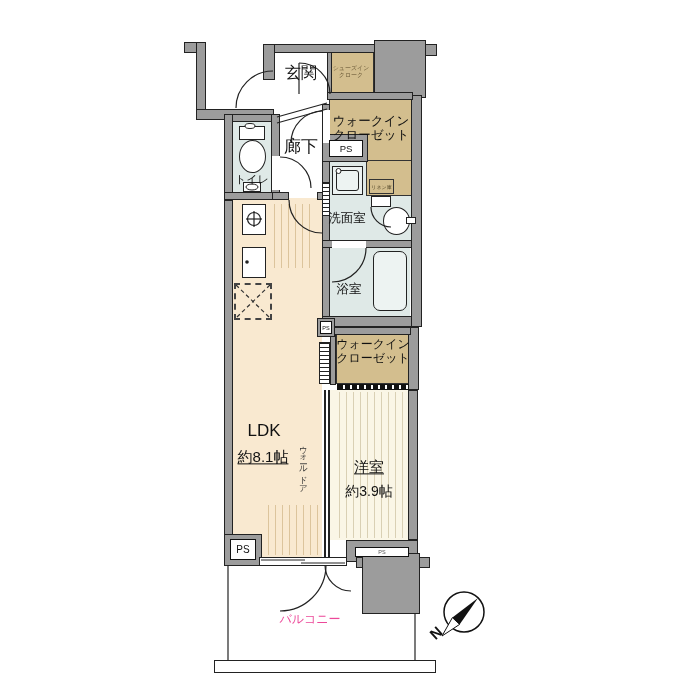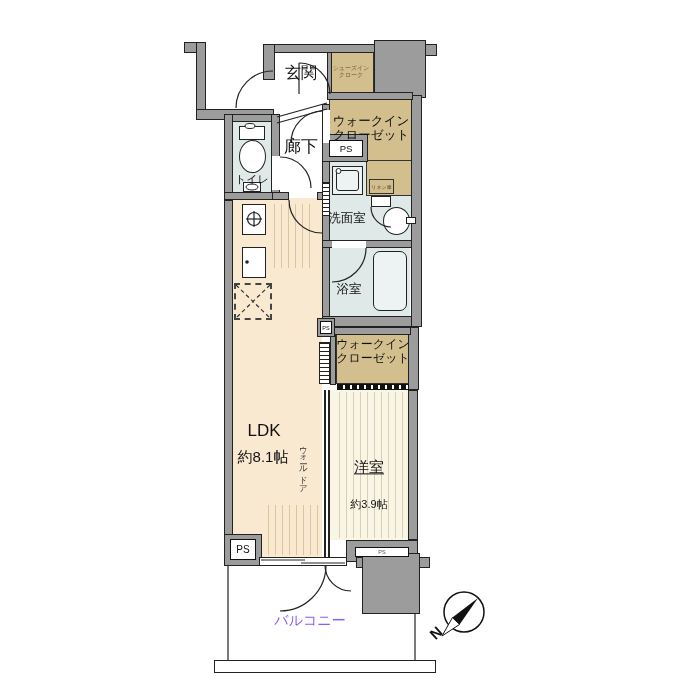--- a/index.html
+++ b/index.html
@@ -174,29 +174,29 @@
     <div>ウォークイン</div>
     <div>クローゼット</div>
   </div>
 
   <div class="lbl" style="left:301px;top:147px;font-size:17px;">廊下</div>
   <div class="lbl" style="left:252px;top:179px;font-size:11px;">トイレ</div>
   <div class="lbl" style="left:347px;top:218px;font-size:12.5px;">洗面室</div>
   <div class="lbl" style="left:349px;top:289px;font-size:12.5px;">浴室</div>
 
   <div class="lbl" style="left:264px;top:431px;font-size:17px;">LDK</div>
-  <div class="lbl" style="left:263px;top:457px;font-size:15px;">約8.1帖</div>
+  <div class="lbl" style="left:263px;top:457px;font-size:15px;text-decoration:underline;">約8.1帖</div>
 
   <div class="lbl vtext" style="left:303px;top:440px;font-size:8.5px;color:#333;transform:translate(-50%,0);">ウォールドア</div>
 
   <div class="lbl" style="left:373px;top:352px;font-size:12px;">
     <div>ウォークイン</div>
     <div>クローゼット</div>
   </div>
 
   <div class="lbl" style="left:369px;top:467px;font-size:15px;text-decoration:underline;">洋室</div>
-  <div class="lbl" style="left:369px;top:491px;font-size:11px;margin-top:13px;">約3.9帖</div>
-
-  <div class="lbl" style="left:310px;top:620px;font-size:14px;color:#8b5cf6;">バルコニー</div>
+  <div class="lbl" style="left:369px;top:491px;font-size:14px;">約3.9帖</div>
+
+  <div class="lbl" style="left:310px;top:620px;font-size:12px;color:#ec4899;">バルコニー</div>
 
   <div class="lbl" style="left:436px;top:633px;font-size:15px;font-weight:bold;transform:translate(-50%,-50%) rotate(-42deg);">N</div>
 
 </div>
 
 </body></html>

